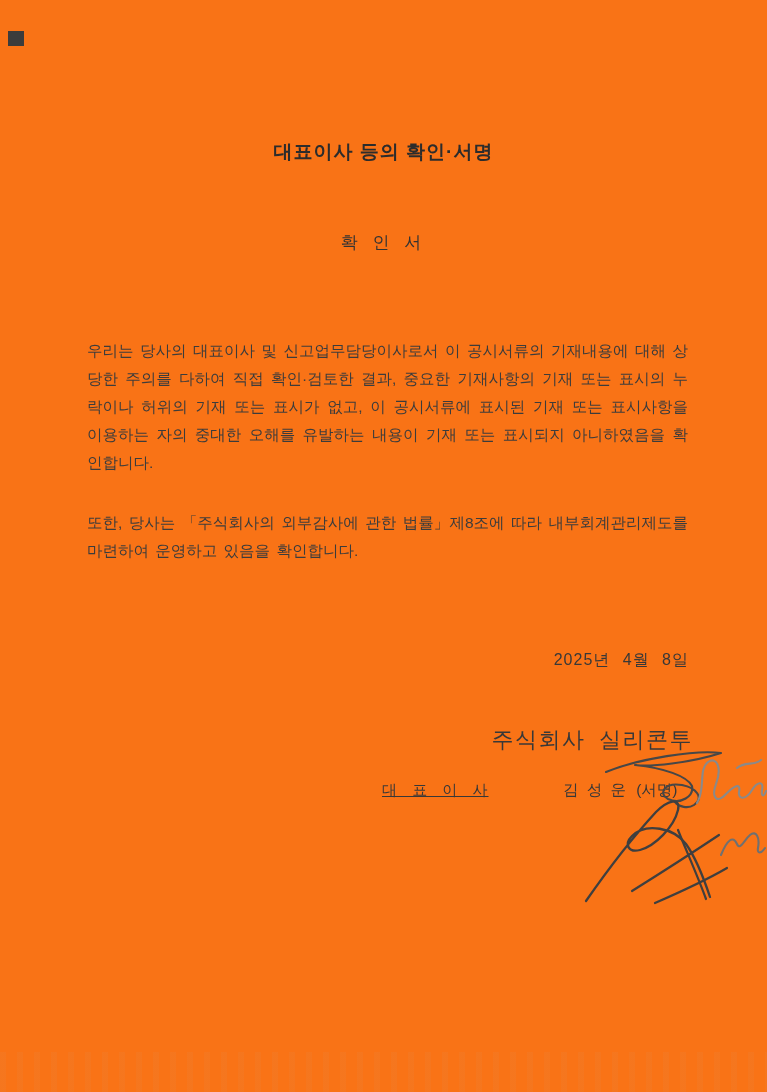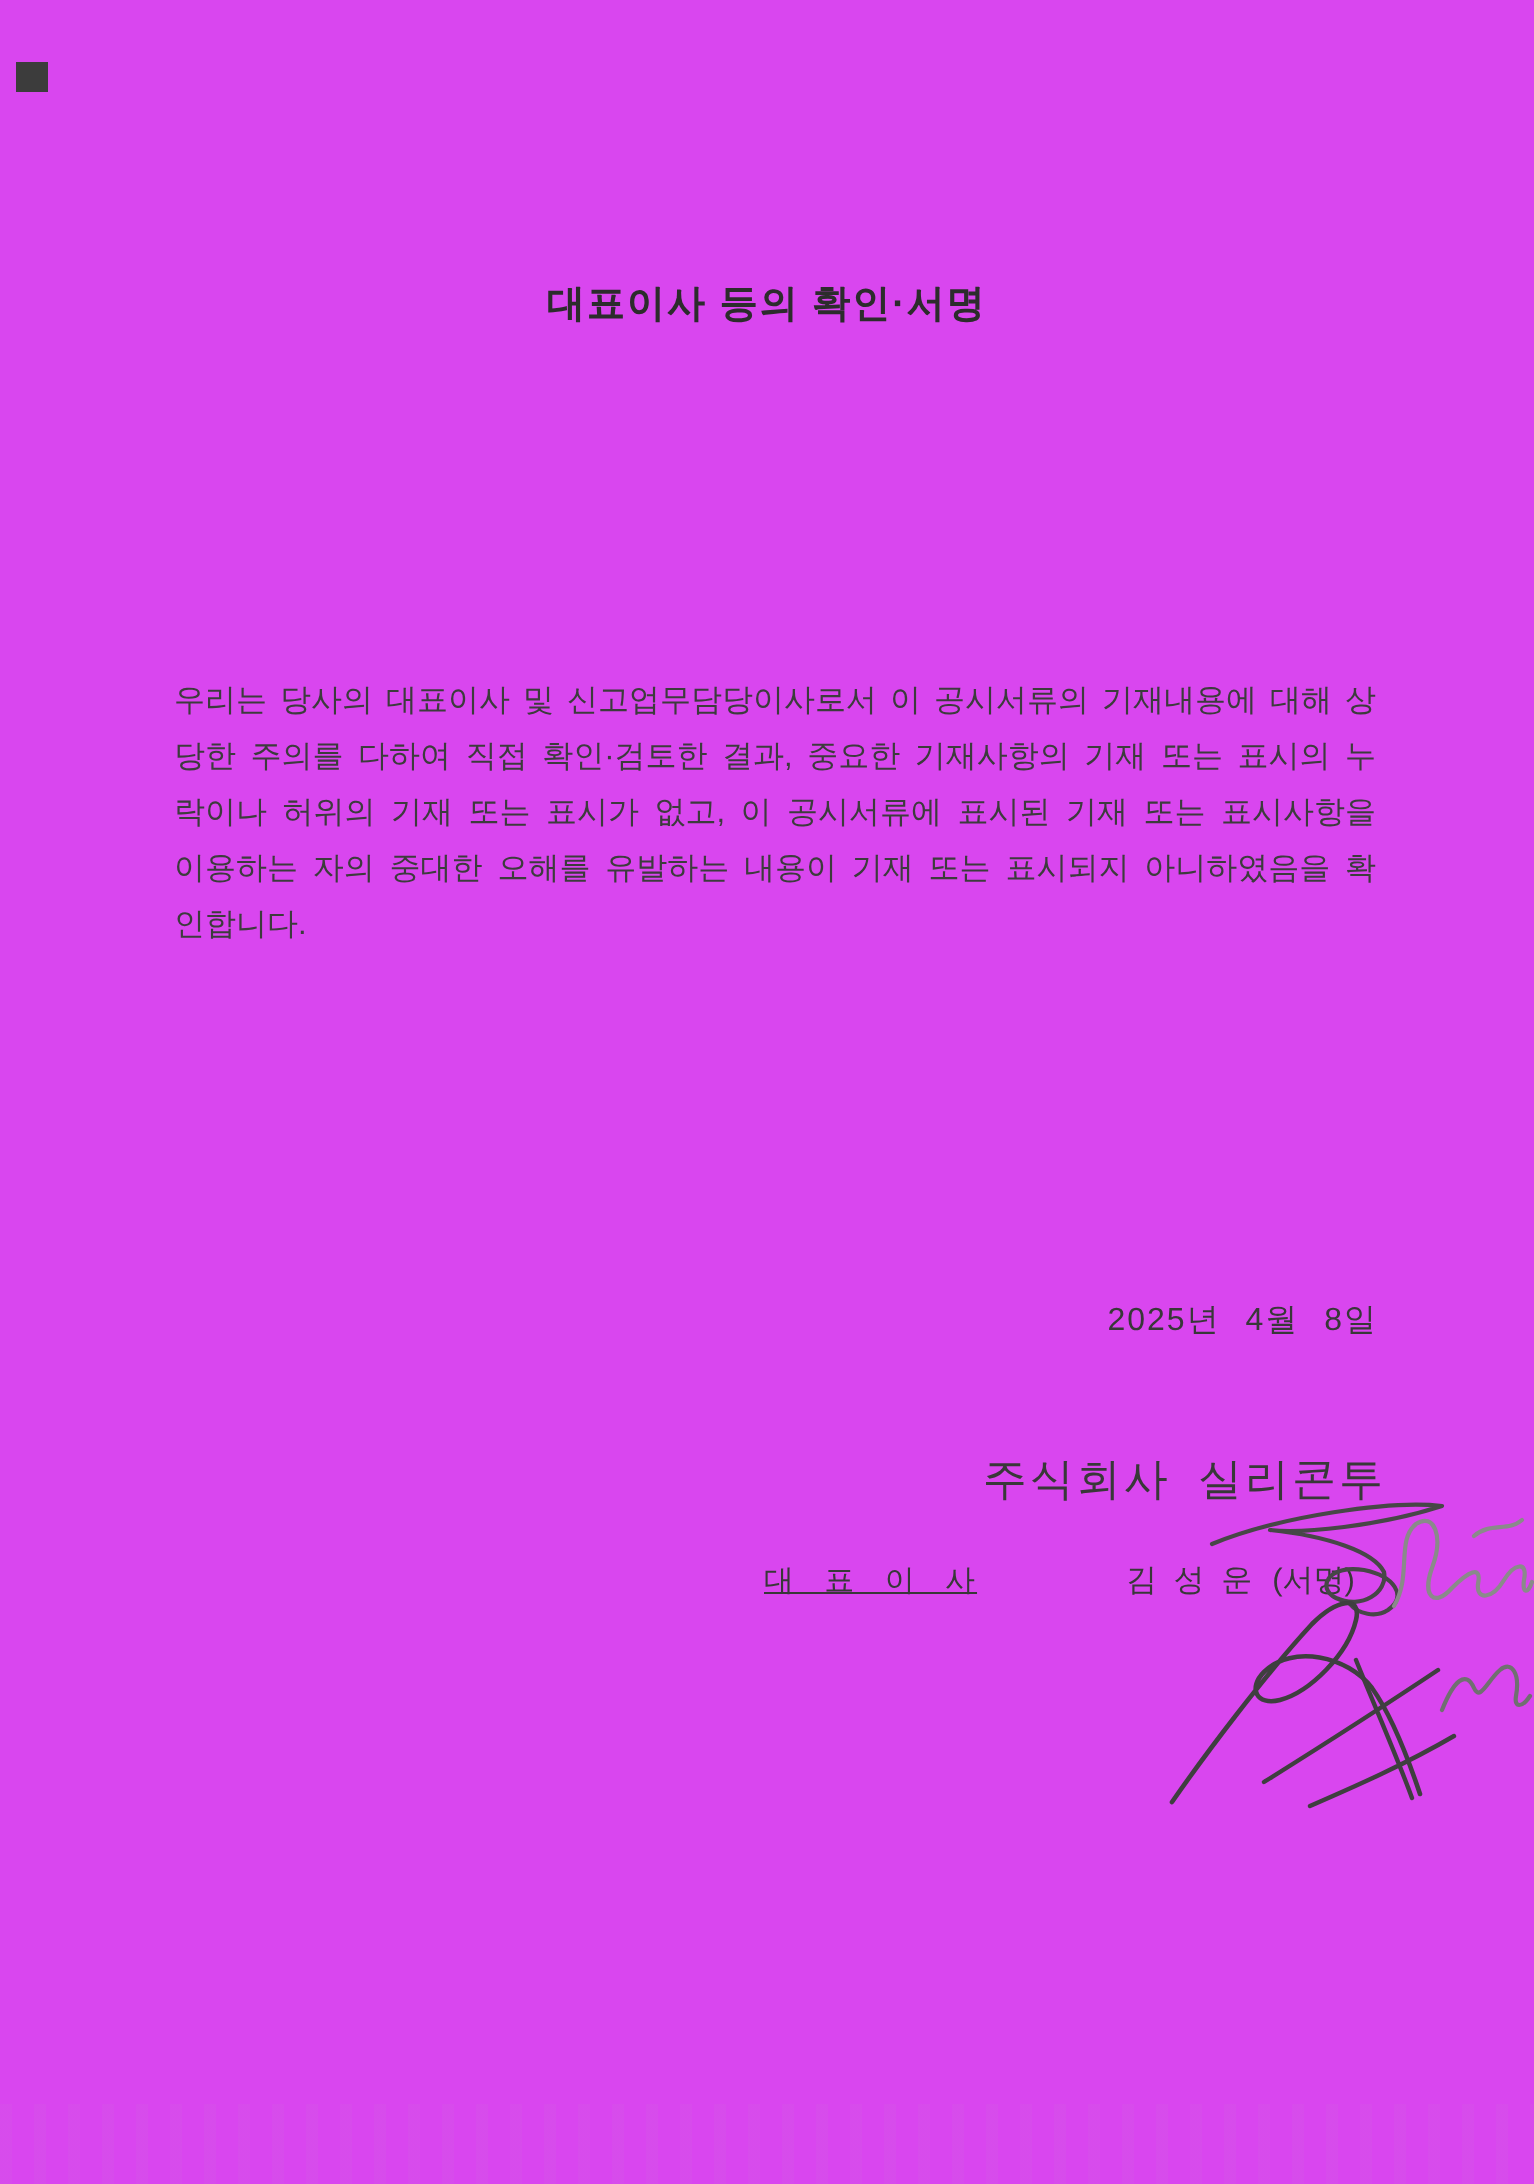--- a/index.html
+++ b/index.html
@@ -5,21 +5,21 @@
   * { margin: 0; padding: 0; box-sizing: border-box; }
   html, body { width: 767px; }
   body {
     font-family: "Liberation Sans", "DejaVu Sans", sans-serif;
     background: #ffffff;
   }
   .page {
     position: relative;
     width: 767px;
     height: 1092px;
-    background: #d946ef;
+    background: #f97316;
     overflow: hidden;
     color: #3a3a3a;
   }
   
   .page::after {
     content: "";
     position: absolute;
     left: 0; right: 0; bottom: 0;
     height: 40px;
     background: repeating-linear-gradient(90deg,
@@ -119,23 +119,25 @@
 </style>
 </head>
 <body>
 
 <div class="page">
 
   <div class="corner-mark"></div>
 
   <div class="doc-title">대표이사 등의 확인·서명</div>
 
+  <div class="doc-subtitle">확 인 서</div>
 
   <div class="body-para p1">우리는 당사의 대표이사 및 신고업무담당이사로서 이 공시서류의 기재내용에 대해 상당한 주의를 다하여 직접 확인·검토한 결과, 중요한 기재사항의 기재 또는 표시의 누락이나 허위의 기재 또는 표시가 없고, 이 공시서류에 표시된 기재 또는 표시사항을 이용하는 자의 중대한 오해를 유발하는 내용이 기재 또는 표시되지 아니하였음을 확인합니다.</div>
 
+  <div class="body-para p2">또한, 당사는 「주식회사의 외부감사에 관한 법률」제8조에 따라 내부회계관리제도를 마련하여 운영하고 있음을 확인합니다.</div>
 
   <div class="date-line">2025년 4월 8일</div>
 
   <div class="company-line">주식회사 실리콘투</div>
 
   <div class="sig-row row1">
     <span class="sig-role">대 표 이 사</span><span class="sig-name">김 성 운</span><span class="sig-label">(서명)</span>
   </div>
 
 

